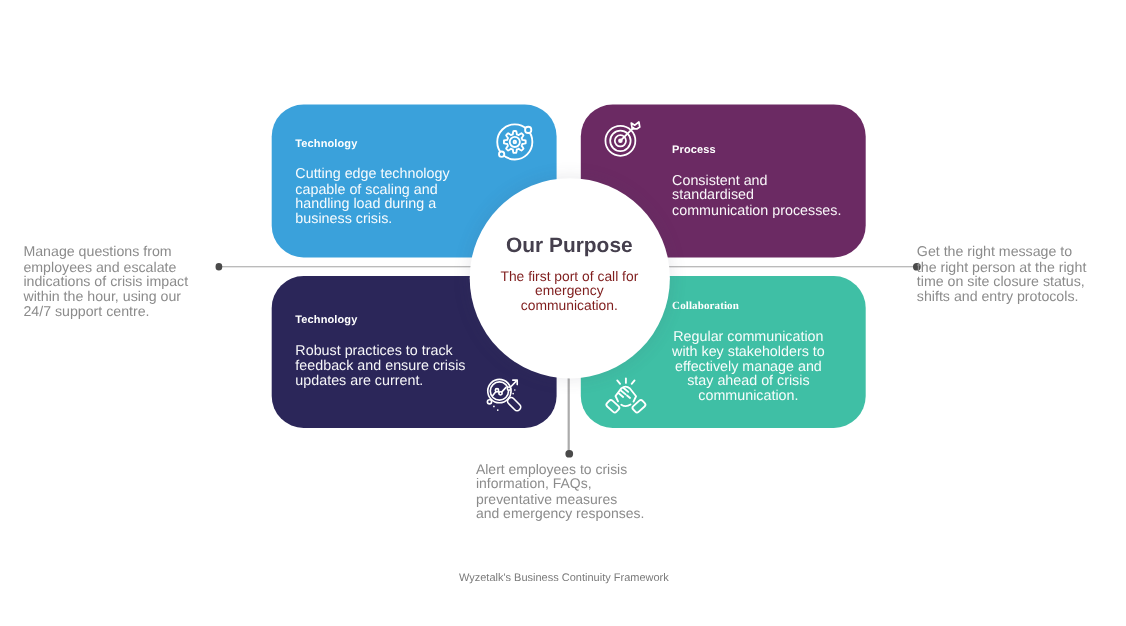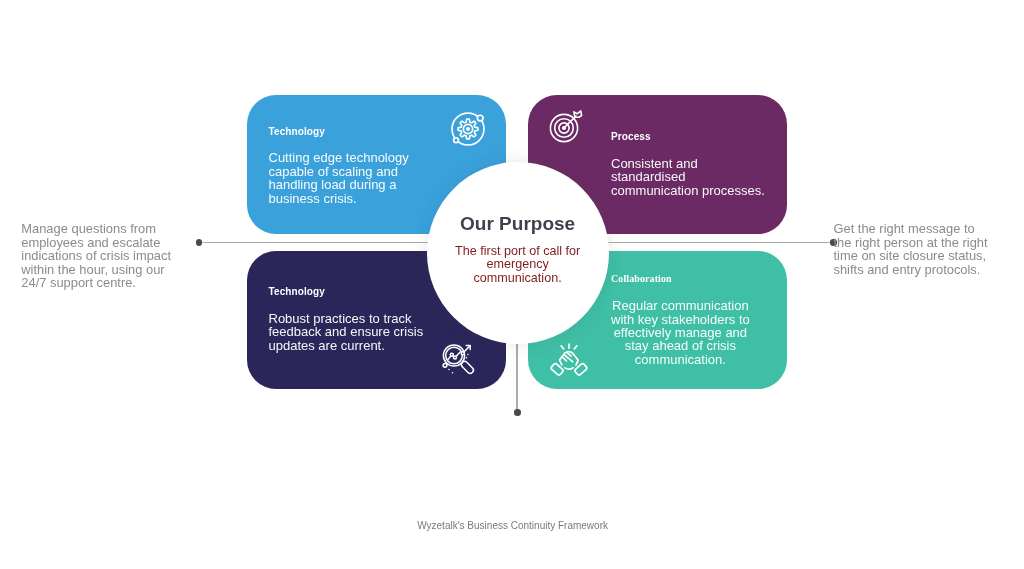--- a/index.html
+++ b/index.html
@@ -153,15 +153,19 @@
 
   <div class="callout" id="callout-left">Manage questions from
 employees and escalate
 indications of crisis impact
 within the hour, using our
 24/7 support centre.</div>
   <div class="callout" id="callout-right">Get the right message to
 the right person at the right
 time on site closure status,
 shifts and entry protocols.</div>
+  <div class="callout" id="callout-bottom">Alert employees to crisis
+information, FAQs,
+preventative measures
+and emergency responses.</div>
 
   <div id="caption">Wyzetalk's Business Continuity Framework</div>
 </div>
 
 </body></html>

